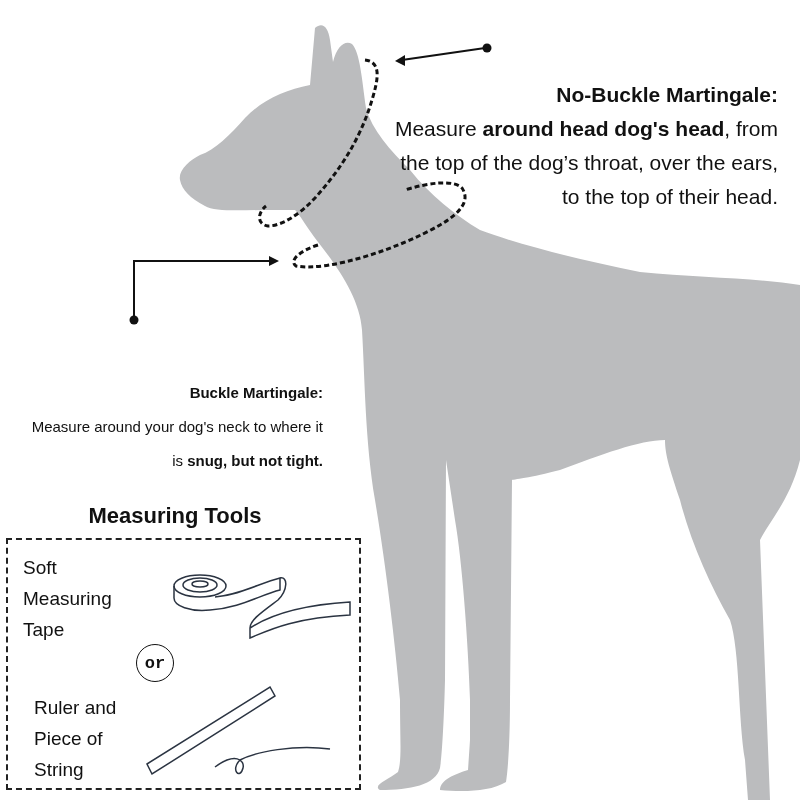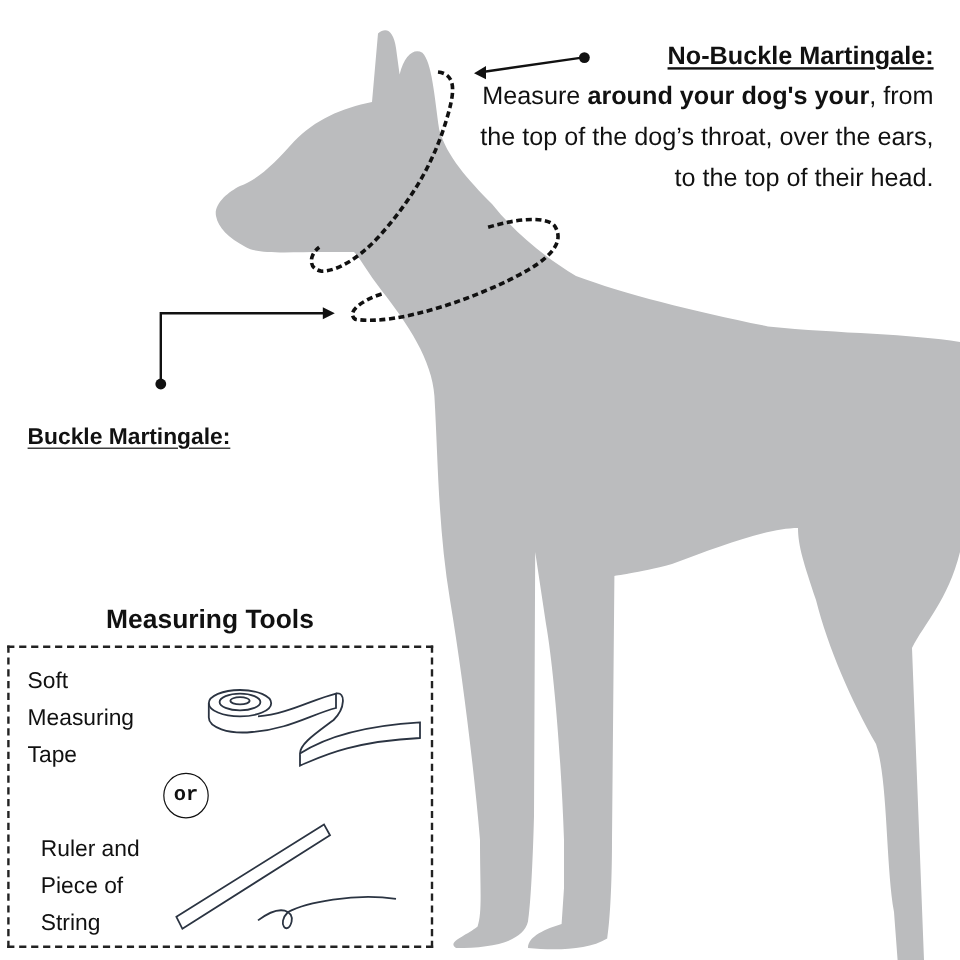--- a/index.html
+++ b/index.html
@@ -1,22 +1,22 @@
 <!DOCTYPE html>
 <html><head>
 <meta charset="utf-8">
 <style>
   html, body { margin:0; padding:0; background:#ffffff; }
   body { width:800px; height:800px; position:relative; overflow:hidden;
          font-family:"Liberation Sans", sans-serif; color:#111; }
   .abs { position:absolute; }
   #dog { position:absolute; left:0; top:0; width:800px; height:800px; }
-  .heading { font-weight:bold; text-decoration:underline; text-underline-offset:3px; }
+  .heading { font-weight:bold; text-underline-offset:3px;margin-top:48px; }
   .nb { right:22px; top:30px; width:400px; text-align:right; font-size:21px; line-height:34px; }
-  .bk { left:23px; top:348px; width:300px; font-size:19px; line-height:34px; }
+  .bk { left:23px; top:328px; width:300px; font-size:15px; line-height:34px;text-align:right; }
   .b { font-weight:bold; }
   .tools-title { left:0; top:503px; width:350px; text-align:center; font-size:22px; font-weight:bold; }
   .tools-box { left:6px; top:538px; width:355px; height:252px; border:2px dashed #222; box-sizing:border-box; }
   .tool-label { font-size:19px; font-weight:normal; line-height:31px; }
   .or { left:136px; top:644px; width:38px; height:38px; border:1.5px solid #111; border-radius:50%;
         font-size:17px; font-weight:bold; display:flex; align-items:center; justify-content:center; box-sizing:border-box;font-family:Liberation Mono, monospace; }
 </style>
 </head>
 <body>
 
@@ -31,25 +31,26 @@
   <circle cx="487" cy="48" r="4.5" fill="#111"></circle>
   <polygon points="395,61 405,55 405,66" fill="#111"></polygon>
 
   <polyline points="134,319 134,261 272,261" fill="none" stroke="#111" stroke-width="2"></polyline>
   <circle cx="134" cy="320" r="4.5" fill="#111"></circle>
   <polygon points="279,261 269,256 269,266" fill="#111"></polygon>
 </svg>
 
 <div class="abs nb">
   <div class="heading">No-Buckle Martingale:</div>
-  <div><span>Measure </span><span class="b">around your dog's your</span><span>, from the top of the dog’s throat, over the ears, to the top of their head.</span></div>
+  <div><span>Measure </span><span class="b">around head dog's head</span><span>, from the top of the dog’s throat, over the ears, to the top of their head.</span></div>
 </div>
 
 <div class="abs bk">
   <div class="heading">Buckle Martingale:</div>
+  <div><span>Measure around your dog's neck to where it is </span><span class="b">snug, but not tight.</span></div>
 </div>
 
 <div class="abs tools-title">Measuring Tools</div>
 <div class="abs tools-box"></div>
 
 <div class="abs tool-label" style="left:23px;top:552px;width:115px;">Soft Measuring Tape</div>
 <div class="abs or">or</div>
 <div class="abs tool-label" style="left:34px;top:692px;width:110px;">Ruler and Piece of String</div>
 
 <svg class="abs" style="left:170px;top:570px;" width="185" height="75" viewBox="0 0 185 75">

